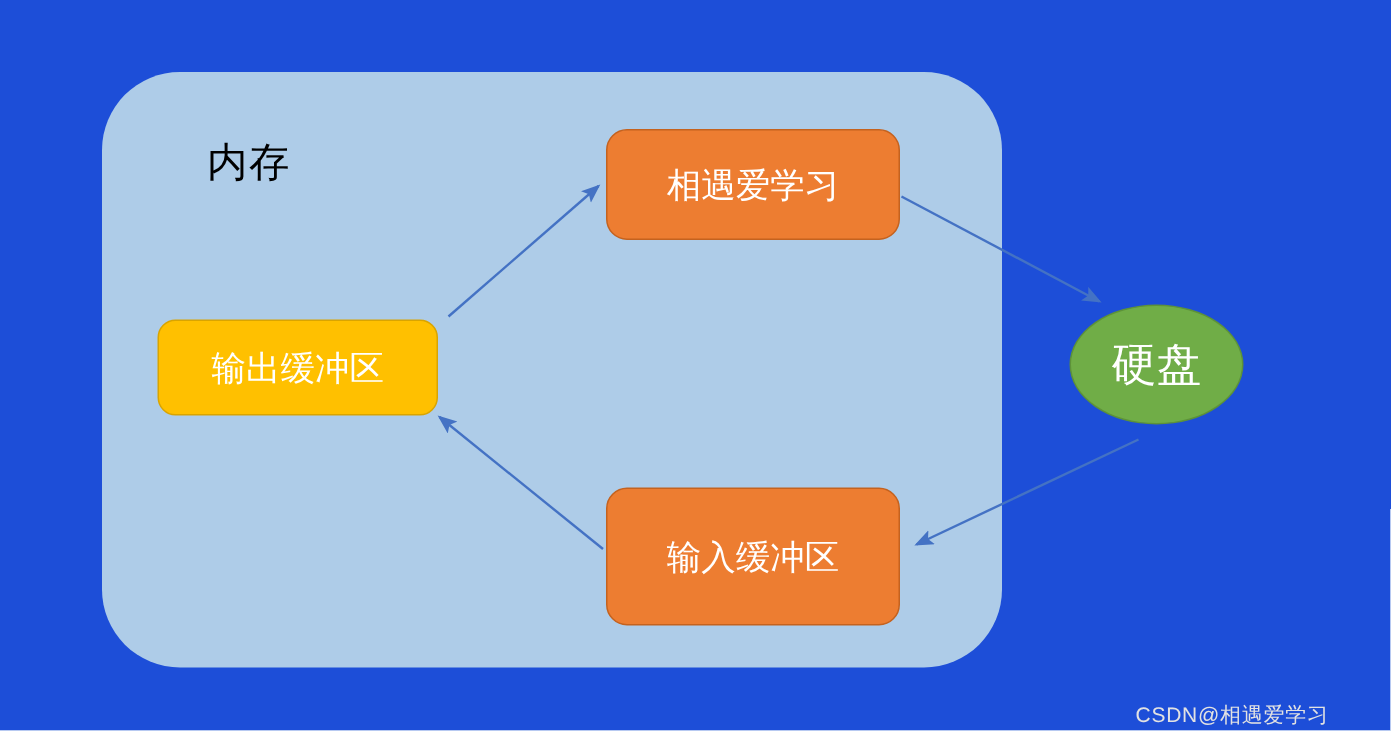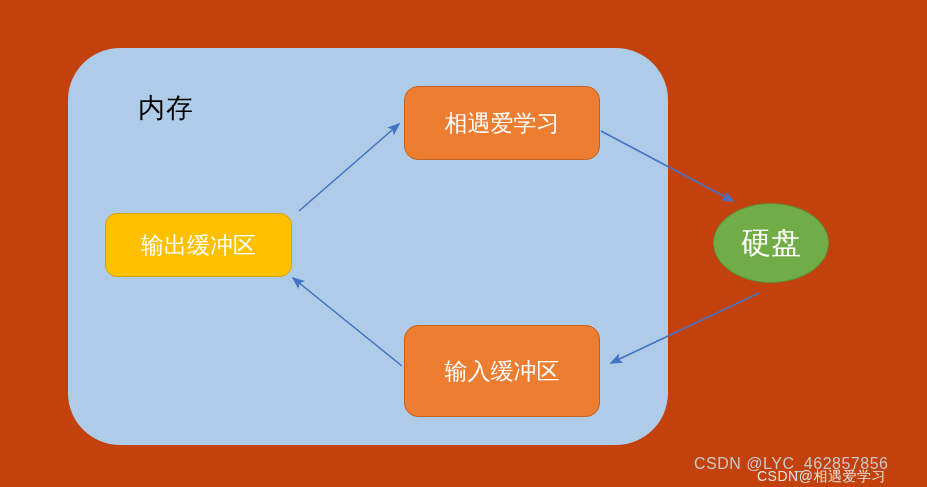--- a/index.html
+++ b/index.html
@@ -7,21 +7,21 @@
     padding: 0;
     background: #ffffff;
   }
   body {
     font-family: "Liberation Sans", "DejaVu Sans", sans-serif;
   }
   #canvas {
     position: relative;
     width: 927px;
     height: 487px;
-    background: #c2410c;
+    background: #1d4ed8;
     overflow: hidden;
   }
   .memory-container {
     position: absolute;
     left: 68px;
     top: 48px;
     width: 600px;
     height: 397px;
     background: #AECCE8;
     border-radius: 52px;
@@ -142,16 +142,15 @@
   </div>
 
   <div class="node node-inbuf">
     <span>输入缓冲区</span>
   </div>
 
   <div class="node node-disk">
     <span>硬盘</span>
   </div>
 
-  <div class="watermark wm-a">CSDN @LYC_462857856</div>
   <div class="watermark wm-b">CSDN@相遇爱学习</div>
 
 </div>
 
 </body></html>

